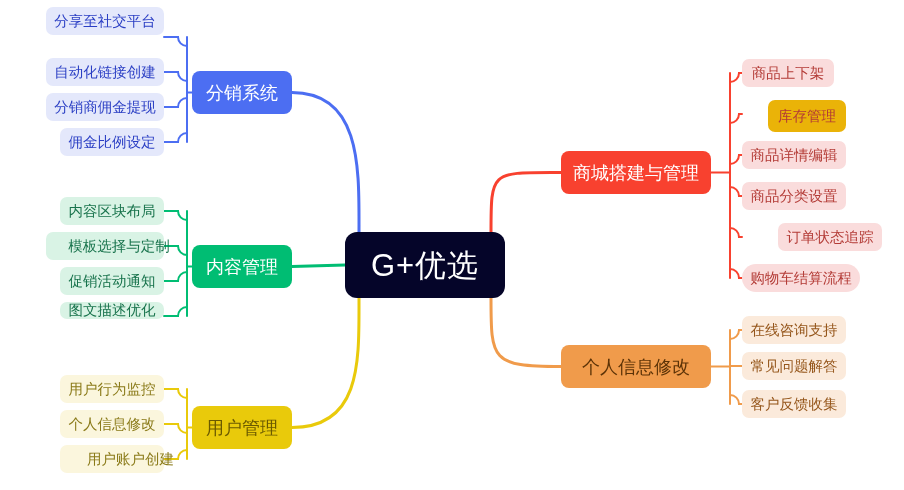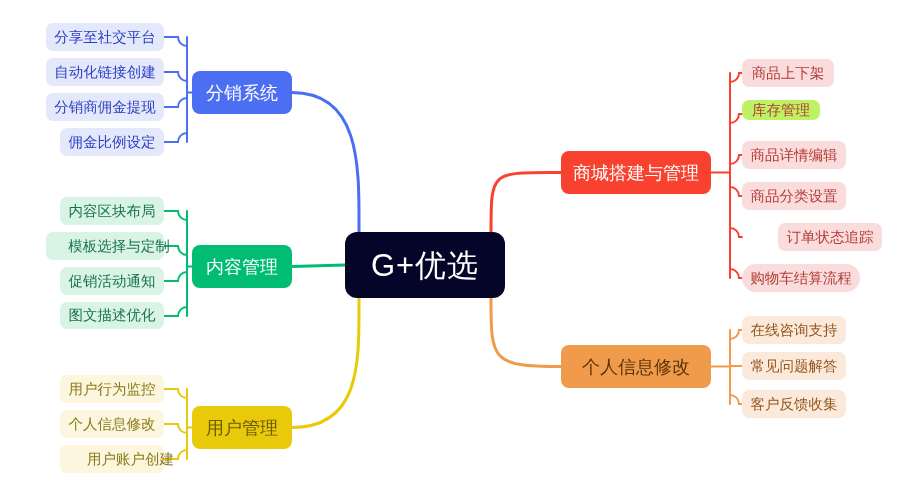--- a/index.html
+++ b/index.html
@@ -92,36 +92,36 @@
       <path d="M730,269 A9,9 0 0 1 739,278 L742,278" stroke="#f8412f" stroke-width="2" fill="none" stroke-linecap="round"></path>
       <path d="M561,366.5 C491,366.5 491,360 491,298" stroke="#f09b4b" stroke-width="3" fill="none" stroke-linecap="round"></path>
       <path d="M711,366.5 L730,366.5" stroke="#f09b4b" stroke-width="2" fill="none" stroke-linecap="round"></path>
       <path d="M730,330 L730,404" stroke="#f09b4b" stroke-width="2" fill="none" stroke-linecap="round"></path>
       <path d="M730,339 A9,9 0 0 0 739,330 L742,330" stroke="#f09b4b" stroke-width="2" fill="none" stroke-linecap="round"></path>
       <path d="M730,366 L742,366" stroke="#f09b4b" stroke-width="2" fill="none" stroke-linecap="round"></path>
       <path d="M730,395 A9,9 0 0 1 739,404 L742,404" stroke="#f09b4b" stroke-width="2" fill="none" stroke-linecap="round"></path>
     </svg>
 <div class="node central" style="left: 345px; top: 232px; width: 160px; height: 66px; background: rgb(5, 5, 41); color: rgb(255, 255, 255);">G+优选</div>
     <div class="node branch branch-distribution" style="left: 192px; top: 71px; width: 100px; height: 43px; background: rgb(76, 110, 242); color: rgb(255, 255, 255);">分销系统</div>
-    <div class="node leaf leaf-distribution" style="left: 46px; top: 23px; width: 118px; height: 28px; background: rgb(228, 232, 251); color: rgb(42, 62, 196);">分享至社交平台</div>
+    <div class="node leaf leaf-distribution" style="left: 46px; top: 7px; width: 118px; height: 28px; background: rgb(228, 232, 251); color: rgb(42, 62, 196);">分享至社交平台</div>
     <div class="node leaf leaf-distribution" style="left: 46px; top: 58px; width: 118px; height: 28px; background: rgb(228, 232, 251); color: rgb(42, 62, 196);">自动化链接创建</div>
     <div class="node leaf leaf-distribution" style="left: 46px; top: 93px; width: 118px; height: 28px; background: rgb(228, 232, 251); color: rgb(42, 62, 196);">分销商佣金提现</div>
     <div class="node leaf leaf-distribution" style="left: 60px; top: 128px; width: 104px; height: 28px; background: rgb(228, 232, 251); color: rgb(42, 62, 196);">佣金比例设定</div>
     <div class="node branch branch-content" style="left: 192px; top: 245px; width: 100px; height: 43px; background: rgb(0, 189, 115); color: rgb(255, 255, 255);">内容管理</div>
     <div class="node leaf leaf-content" style="left: 60px; top: 197px; width: 104px; height: 28px; background: rgb(217, 243, 229); color: rgb(24, 115, 76);">内容区块布局</div>
     <div class="node leaf leaf-content" style="left: 46px; top: 232px; width: 118px; height: 28px; background: rgb(217, 243, 229); color: rgb(24, 115, 76); padding-left: 28px;">模板选择与定制</div>
     <div class="node leaf leaf-content" style="left: 60px; top: 267px; width: 104px; height: 28px; background: rgb(217, 243, 229); color: rgb(24, 115, 76);">促销活动通知</div>
-    <div class="node leaf leaf-content" style="left: 60px; top: 302px; width: 104px; height: 27px; background: rgb(217, 243, 229); color: rgb(24, 115, 76);">图文描述优化</div>
+    <div class="node leaf leaf-content" style="left: 60px; top: 302px; width: 104px; height: 17px; background: rgb(217, 243, 229); color: rgb(24, 115, 76);">图文描述优化</div>
     <div class="node branch branch-user" style="left: 192px; top: 406px; width: 100px; height: 43px; background: rgb(233, 202, 11); color: rgb(107, 90, 0);">用户管理</div>
     <div class="node leaf leaf-user" style="left: 60px; top: 375px; width: 104px; height: 28px; background: rgb(251, 246, 221); color: rgb(138, 122, 24);">用户行为监控</div>
     <div class="node leaf leaf-user" style="left: 60px; top: 410px; width: 104px; height: 28px; background: rgb(251, 246, 221); color: rgb(138, 122, 24);">个人信息修改</div>
     <div class="node leaf leaf-user" style="left: 60px; top: 445px; width: 104px; height: 28px; background: rgb(251, 246, 221); color: rgb(138, 122, 24); padding-left: 37px;">用户账户创建</div>
     <div class="node branch branch-mall" style="left: 561px; top: 151px; width: 150px; height: 43px; background: rgb(248, 65, 47); color: rgb(255, 255, 255);">商城搭建与管理</div>
     <div class="node leaf leaf-mall" style="left: 742px; top: 59px; width: 92px; height: 28px; background: rgb(250, 220, 220); color: rgb(179, 59, 54);">商品上下架</div>
-    <div class="node leaf leaf-mall" style="left: 742px; top: 100px; width: 78px; height: 20px; background: #bef264; color: rgb(179, 59, 54);">库存管理</div>
+    <div class="node leaf leaf-mall" style="left: 768px; top: 100px; width: 78px; height: 32px; background: #eab308; color: rgb(179, 59, 54);">库存管理</div>
     <div class="node leaf leaf-mall" style="left: 742px; top: 141px; width: 104px; height: 28px; background: rgb(250, 220, 220); color: rgb(179, 59, 54);">商品详情编辑</div>
     <div class="node leaf leaf-mall" style="left: 742px; top: 182px; width: 104px; height: 28px; background: rgb(250, 220, 220); color: rgb(179, 59, 54);">商品分类设置</div>
     <div class="node leaf leaf-mall" style="left: 742px; top: 223px; width: 104px; height: 28px; background: rgb(250, 220, 220); color: rgb(179, 59, 54); margin-left: 36px;">订单状态追踪</div>
     <div class="node leaf leaf-mall" style="left: 742px; top: 264px; width: 118px; height: 28px; background: rgb(250, 220, 220); color: rgb(179, 59, 54); border-radius: 14px;">购物车结算流程</div>
     <div class="node branch branch-support" style="left: 561px; top: 345px; width: 150px; height: 43px; background: rgb(240, 155, 75); color: rgb(92, 51, 7);">个人信息修改</div>
     <div class="node leaf leaf-support" style="left: 742px; top: 316px; width: 104px; height: 28px; background: rgb(251, 234, 219); color: rgb(149, 86, 27);">在线咨询支持</div>
     <div class="node leaf leaf-support" style="left: 742px; top: 352px; width: 104px; height: 28px; background: rgb(251, 234, 219); color: rgb(149, 86, 27);">常见问题解答</div>
     <div class="node leaf leaf-support" style="left: 742px; top: 390px; width: 104px; height: 28px; background: rgb(251, 234, 219); color: rgb(149, 86, 27);">客户反馈收集</div>
   </div>
 

